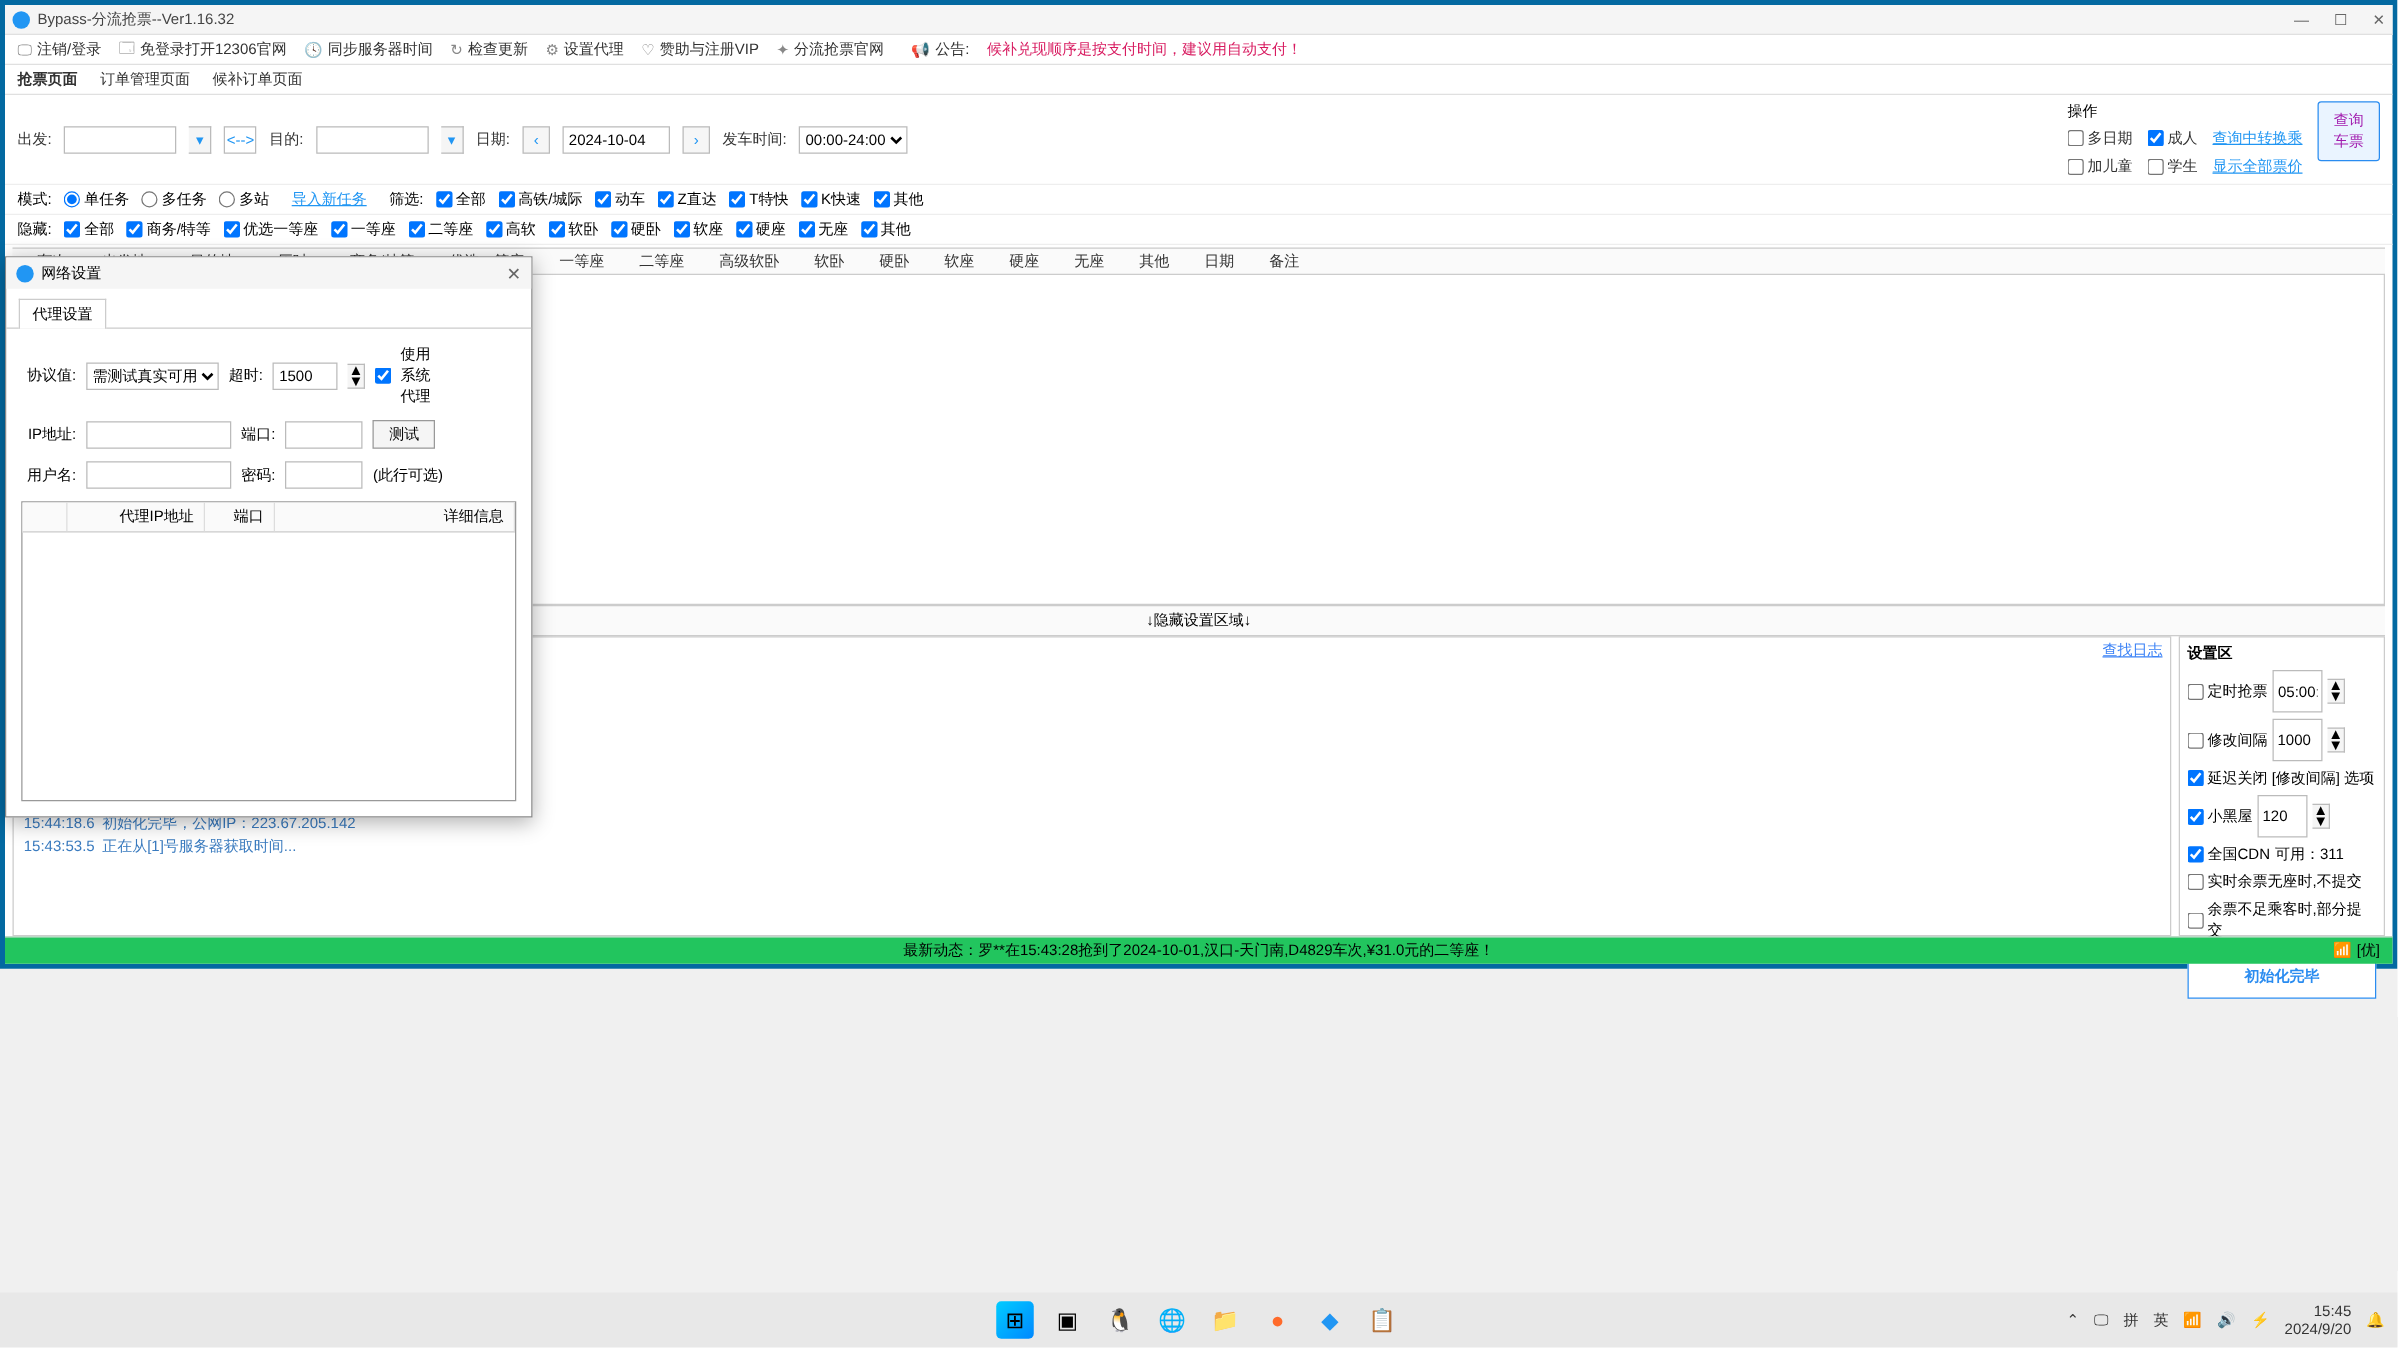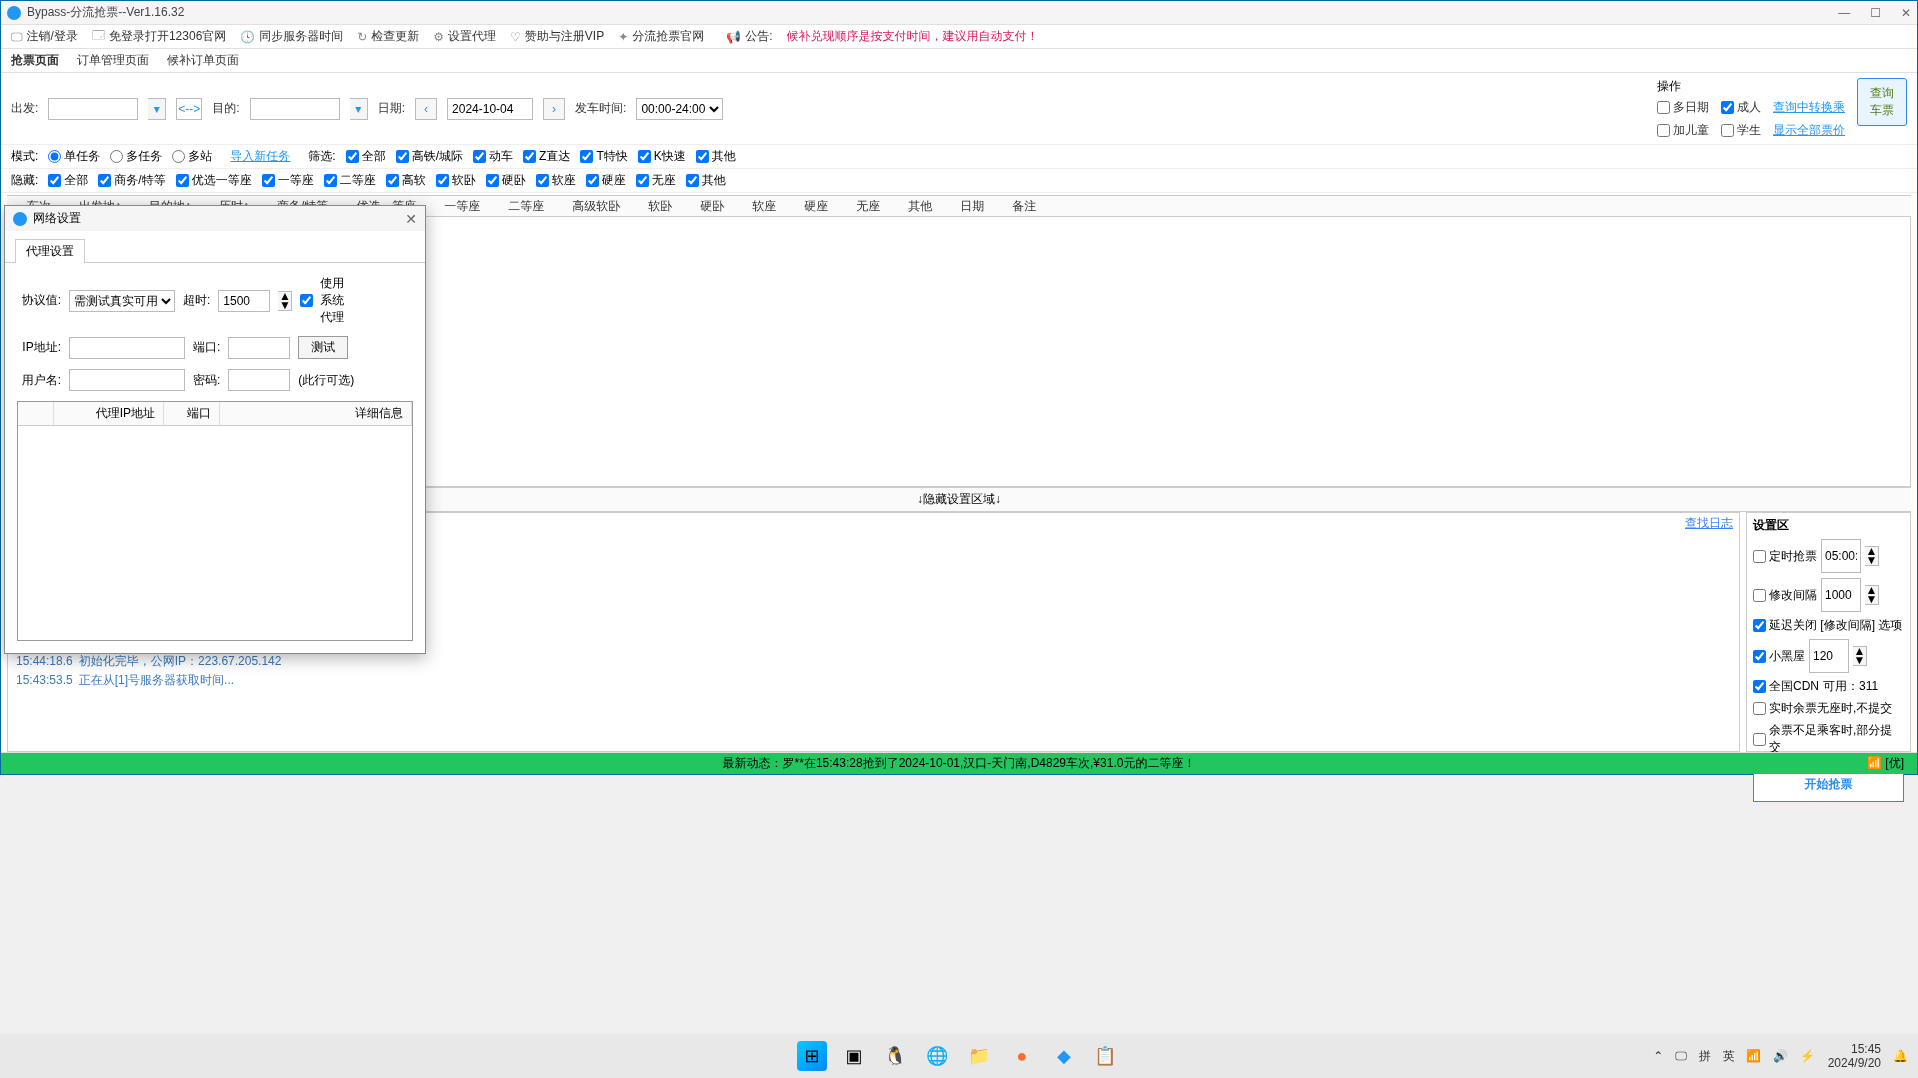--- a/index.html
+++ b/index.html
@@ -1,17 +1,17 @@
 <!DOCTYPE html>
 <html><head>
 <meta charset="utf-8">
 <style>
 * { box-sizing: border-box; margin: 0; padding: 0; font-family: "Microsoft YaHei", sans-serif; font-size: 12px; }
 body { background: #f0f0f0; overflow: hidden; width: 1918px; height: 1078px; position: relative; }
-.window { background: #fff; width: 100%; height: 775px; display: flex; flex-direction: column; border: 1px solid #0369a1; }
+.window { background: #fff; width: 100%; height: 775px; display: flex; flex-direction: column; border: 4px solid #0369a1; }
 .titlebar { height: 24px; display: flex; align-items: center; padding: 0 6px; background: #f5f5f5; border-bottom: 1px solid #e0e0e0; }
 .titlebar .icon { width: 14px; height: 14px; background: #2196f3; border-radius: 50%; margin-right: 6px; }
 .titlebar .title { color: #444; }
 .titlebar .win-controls { margin-left: auto; display: flex; gap: 20px; color: #666; }
 .menubar { height: 24px; display: flex; align-items: center; padding: 0 10px; gap: 14px; border-bottom: 1px solid #e0e0e0; }
 .menubar .mi { display: flex; align-items: center; gap: 4px; color: #333; cursor: pointer; }
 .menubar .mi .micon { color: #888; }
 .menubar .announce-label { margin-left: 8px; }
 .menubar .announce { color: #d81b60; }
 .tabs { height: 24px; display: flex; align-items: center; padding: 0 10px; gap: 18px; border-bottom: 1px solid #e0e0e0; }
@@ -21,21 +21,21 @@
 .searchbar label { color: #333; }
 .sinput { border: 1px solid #bbb; height: 22px; padding: 0 4px; background: #fff; }
 .dropbtn { width: 18px; height: 22px; border: 1px solid #bbb; border-left: none; background: #f5f5f5; color: #2196f3; text-align: center; line-height: 20px; cursor: pointer; }
 .swapbtn { width: 26px; height: 22px; border: 1px solid #bbb; background: #fff; color: #2196f3; text-align: center; line-height: 20px; cursor: pointer; }
 .navbtn { width: 22px; height: 22px; border: 1px solid #bbb; background: #f6f6f6; text-align: center; line-height: 20px; cursor: pointer; color:#2196f3; }
 .linkbtn { color: #2196f3; text-decoration: underline; cursor: pointer; }
 .right-ops { margin-left: auto; display:flex; align-items:flex-start; gap:12px; }
 .ops-grid { display:grid; grid-template-columns:auto auto auto; gap:6px 12px; align-items:center; }
 .cb { display:flex; align-items:center; gap:3px; }
 .cb input { width:13px; height:13px; }
-.query-btn { border:1px solid #2a8cf0; background:#eaf4ff; color:#4d7c0f; padding:6px 12px; cursor:pointer; border-radius:3px; text-align:center; }
+.query-btn { border:1px solid #2a8cf0; background:#eaf4ff; color:#a21caf; padding:6px 12px; cursor:pointer; border-radius:3px; text-align:center; }
 .filterrow { display:flex; align-items:center; padding:3px 10px; gap:10px; border-bottom:1px solid #eee; }
 .radio { display:flex; align-items:center; gap:3px; }
 .table-head { display:flex; border-top:1px solid #ccc; border-bottom:1px solid #ccc; background:#fafafa; height:22px; align-items:center; padding:0 6px; margin:2px 6px 0; }
 .table-head .th { padding:0 14px; color:#333; }
 .hidden-area-bar { text-align:center; background:#fafafa; border-top:1px solid #ccc; border-bottom:1px solid #ccc; padding:3px; margin:0 6px; }
 .bottom { display:flex; flex:1; margin:0 6px; min-height:0; }
 .log-panel { flex:1; border:1px solid #ccc; display:flex; flex-direction:column; margin-right:6px; min-height:0; }
 .log-head { display:flex; justify-content:space-between; padding:2px 6px; font-weight:bold; }
 .log-head .loglink { color:#3b82f6; font-weight:normal; text-decoration:underline; cursor:pointer; }
 .log-body { padding:4px 8px; overflow:auto; flex:1; }
@@ -366,21 +366,21 @@
             <input type="checkbox" style="">
             <span>实时余票无座时,不提交</span>
           </label>
         </div>
       <div class="srow">
           <label class="cb">
             <input type="checkbox" style="">
             <span>余票不足乘客时,部分提交</span>
           </label>
         </div>
-      <div class="start-btn">开始抢票</div>
+      <div class="start-btn">初始化完毕</div>
     </div>
   </div>
 
   <div class="statusbar">
     <span>最新动态：罗**在15:43:28抢到了2024-10-01,汉口-天门南,D4829车次,¥31.0元的二等座！</span>
     <span class="wifi">📶 <span>[优]</span></span>
   </div>
 </div>
 
 <div class="dialog">

